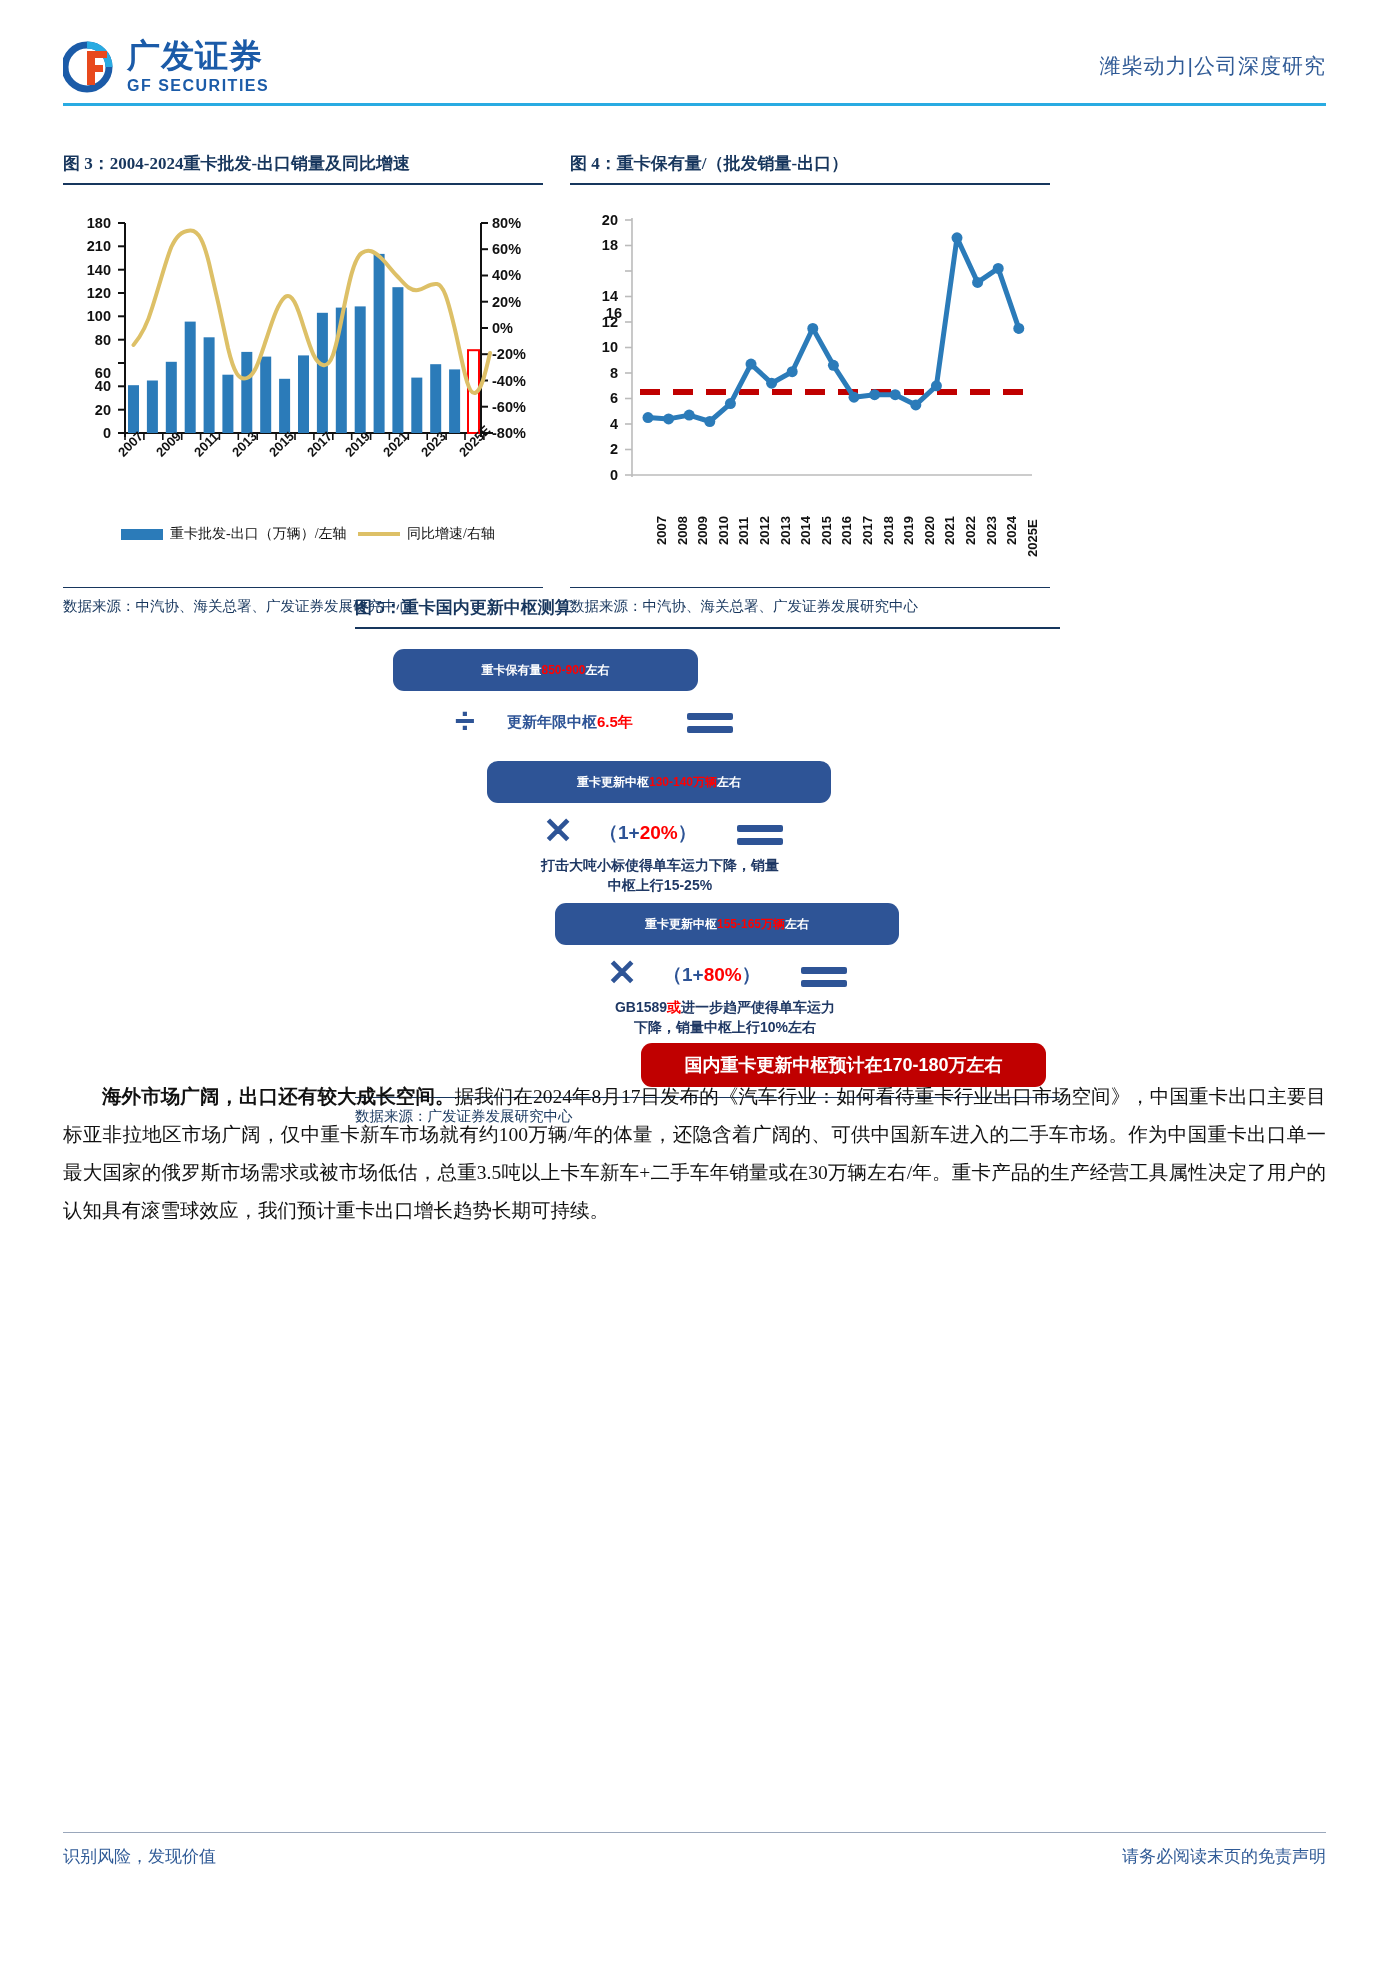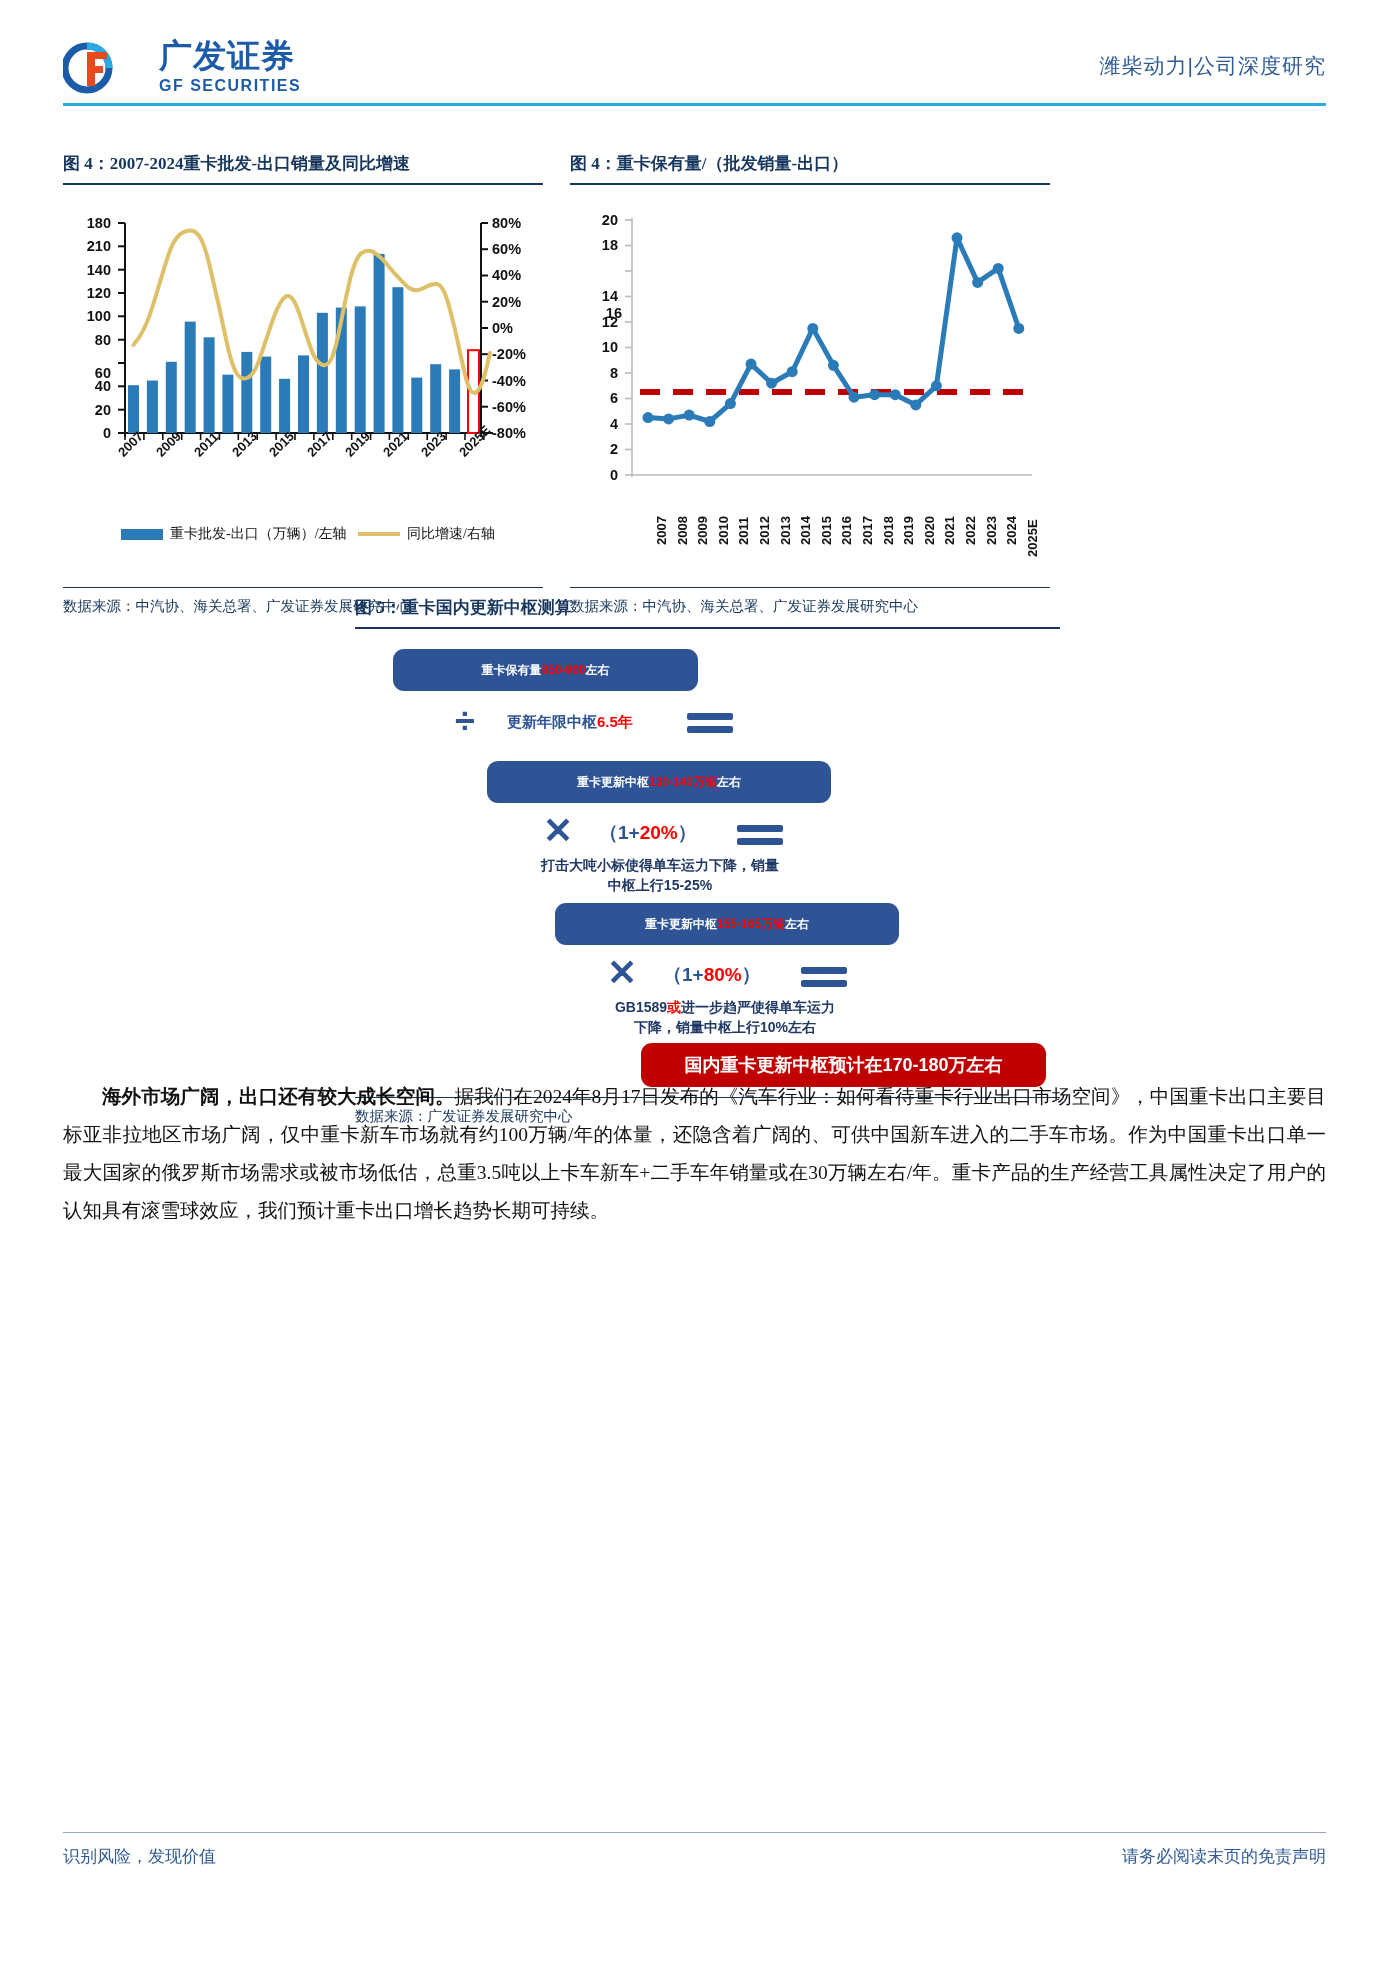--- a/index.html
+++ b/index.html
@@ -8,21 +8,21 @@
     background:#ffffff;
     font-family:"Liberation Serif", serif;
     color:#1a1a1a;
     position:relative;
     overflow:hidden;
   }
   .page { position:relative; width:1389px; height:1964px; }
 
   
   .header { position:absolute; left:0; top:0; width:1389px; height:110px; }
-  .logo { position:absolute; left:63px; top:38px; display:flex; align-items:flex-end;gap:32px; }
+  .logo { position:absolute; left:63px; top:38px; display:flex; align-items:center; }
   .logo-mark { width:56px; height:56px; position:relative; }
   .logo-text { margin-left:8px; }
   .logo-cn { font-family:"Liberation Sans", sans-serif; font-weight:bold; font-size:33px;
              color:#1b5ba8; letter-spacing:1px; line-height:36px; }
   .logo-en { font-family:"Liberation Sans", sans-serif; font-weight:bold; font-size:16px;
              color:#1b5ba8; letter-spacing:1.5px; line-height:20px; margin-top:2px;}
   .header-title { position:absolute; right:63px; top:52px;
      font-family:"Liberation Sans", sans-serif; font-size:21px; color:#2f5a96; letter-spacing:1px;}
   .header-rule { position:absolute; left:63px; top:103px; width:1263px; height:3px; background:#29abe2; }
 
@@ -103,21 +103,21 @@
       <div class="logo-text">
         <div class="logo-cn">广发证券</div>
         <div class="logo-en">GF SECURITIES</div>
       </div>
     </div>
     <div class="header-title">潍柴动力|公司深度研究</div>
     <div class="header-rule"></div>
   </div>
 
   <div class="fig3">
-    <div class="fig-title">图 4：2007-2024重卡批发-出口销量及同比增速</div>
+    <div class="fig-title">图 3：2004-2024重卡批发-出口销量及同比增速</div>
     <div class="fig-rule" style="margin-top:8px;"></div>
 
     <div class="chart-box" style="height:400px;">
       <svg width="480" height="400" viewBox="0 0 480 400">
 
         <line x1="62" y1="38" x2="62" y2="252" stroke="#111" stroke-width="2"></line>
 
         <g stroke="#111" stroke-width="2">
           <line x1="55" y1="38" x2="62" y2="38"></line>
           <line x1="55" y1="61.3" x2="62" y2="61.3"></line>

